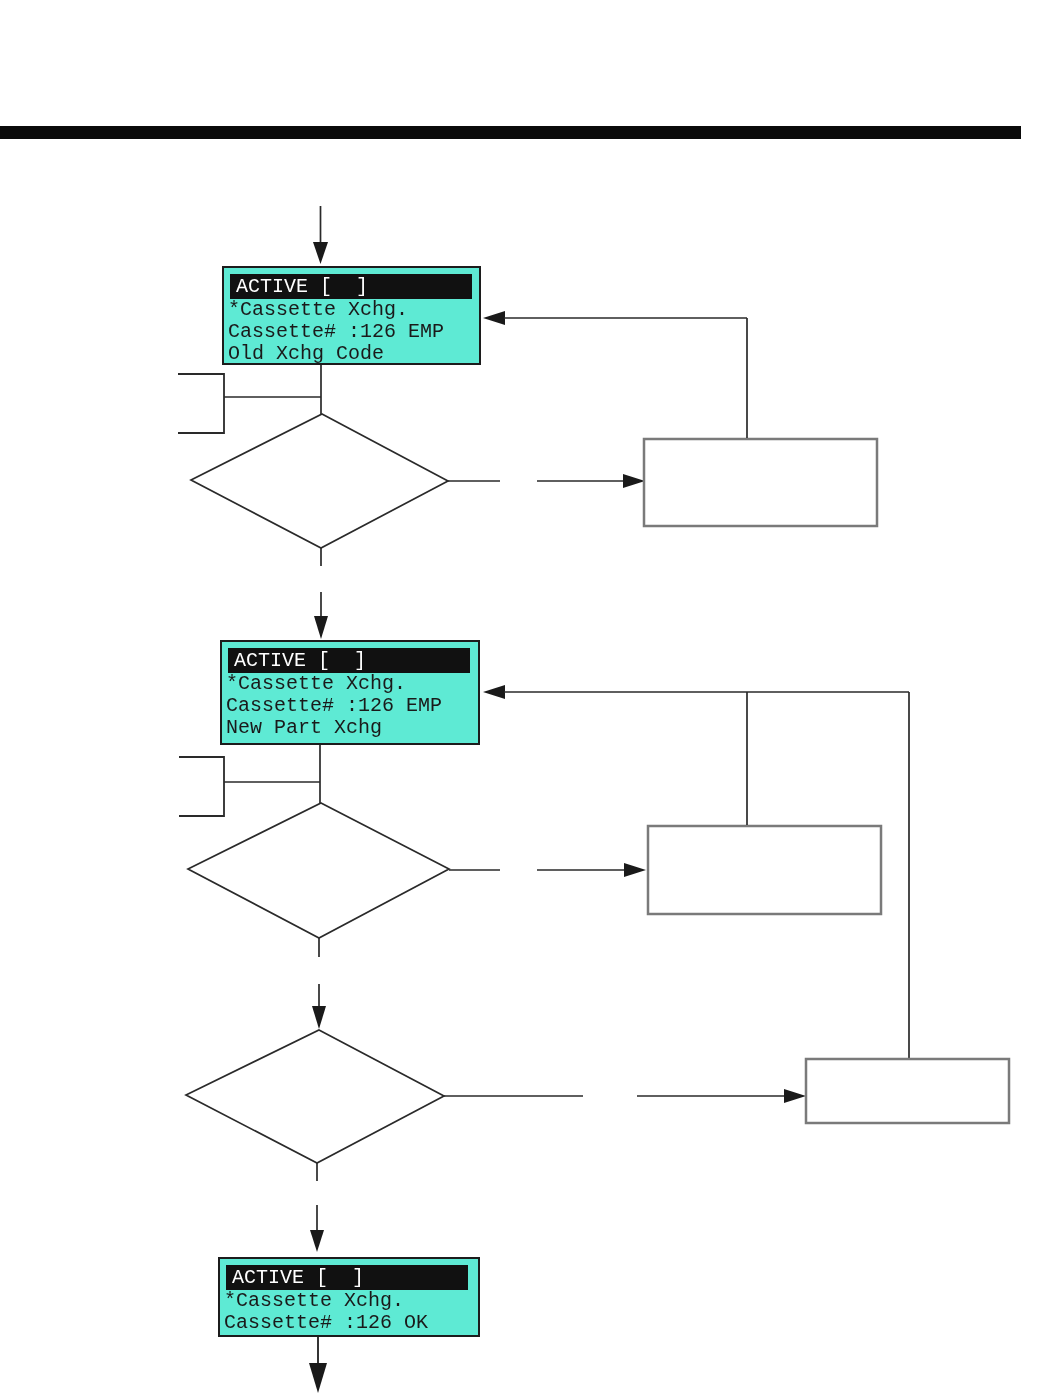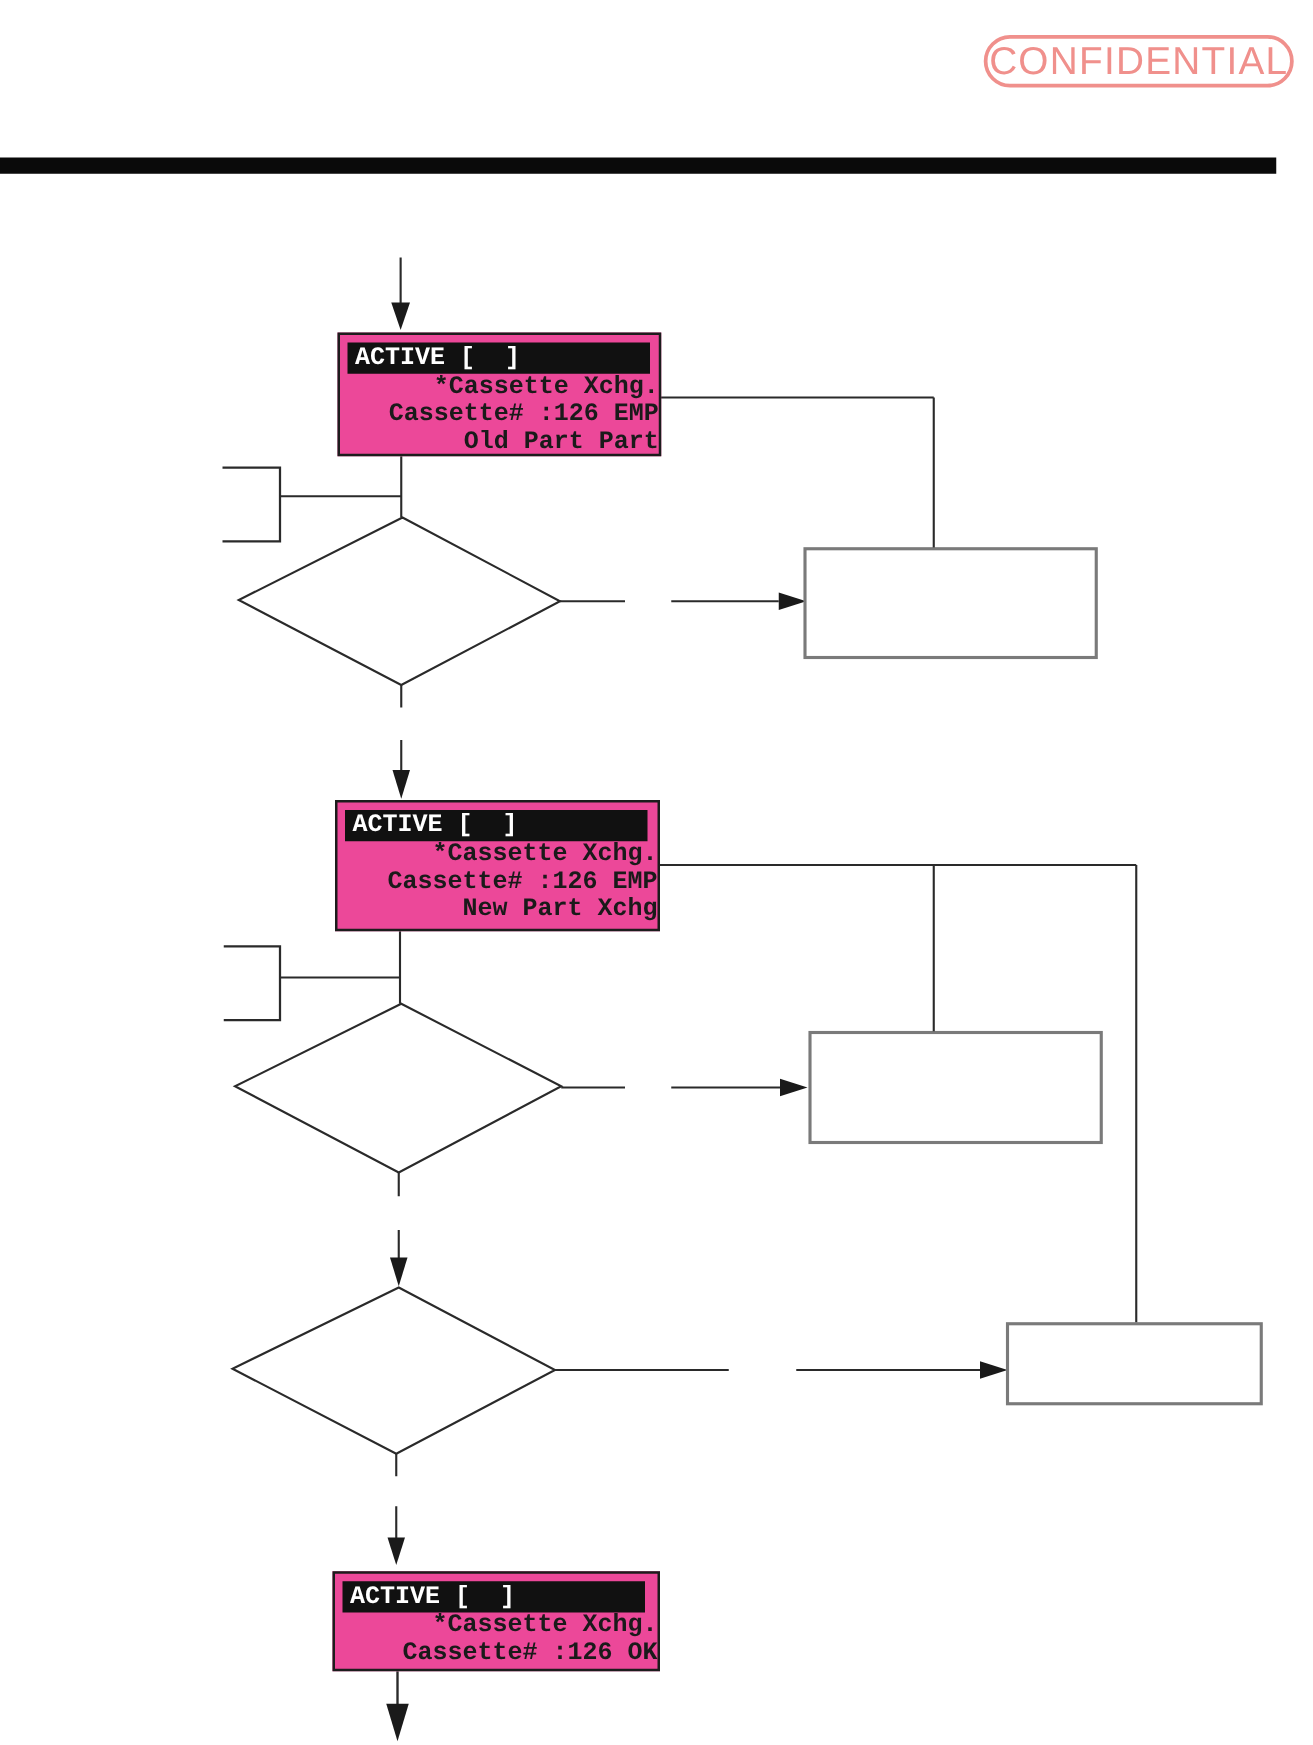--- a/index.html
+++ b/index.html
@@ -26,53 +26,50 @@
   
   .top-rule{
     position:absolute;
     left:0;top:126px;width:1021px;height:13px;
     background:#0a0a0a;
   }
   .flow{position:absolute;left:0;top:0;}
   
   .lcd{
     position:absolute;
-    background:#ec4899;
+    background:#5eead4;
     border:2px solid #1c1c1c;
     box-sizing:border-box;
     padding-top:6px;
     font-family:"Liberation Mono","DejaVu Sans Mono",monospace;
-    font-weight:bold;
+    font-weight:normal;
     font-size:20px;
     color:#1a1a1a;
-    margin-left:48px;
   }
   .lcd-text{white-space:pre;}
   .lcd-head{
     margin-left:6px;
     width:242px;height:25px;
     background:#111111;
     color:#ffffff;
     line-height:25px;
     padding-left:6px;
     box-sizing:border-box;
   }
   .lcd-line{
-    padding-left:24px;
+    padding-left:4px;
     line-height:22px;
     height:22px;
-    text-align:right;
   }
 </style>
 </head>
 <body>
 
 <div class="page">
 
-  <div class="stamp">CONFIDENTIAL</div>
 
   <div class="top-rule"></div>
 
   <svg class="flow" width="1050" height="1396" viewBox="0 0 1050 1396" fill="none" stroke-linecap="butt">
 
     <line x1="320.5" y1="206" x2="320.5" y2="244" stroke="#2a2a2a" stroke-width="1.7"></line>
     <polygon points="313,242 328,242 320.5,264" fill="#1a1a1a" stroke="none"></polygon>
 
     <line x1="321" y1="365" x2="321" y2="414" stroke="#2a2a2a" stroke-width="1.7"></line>
 
@@ -127,21 +124,21 @@
     <polygon points="310,1230 324,1230 317,1252" fill="#1a1a1a" stroke="none"></polygon>
 
     <line x1="318" y1="1337" x2="318" y2="1366" stroke="#2a2a2a" stroke-width="1.9"></line>
     <polygon points="309,1363 327,1363 318,1393" fill="#1a1a1a" stroke="none"></polygon>
   </svg>
 
   <div class="lcd" style="left:222px;top:266px;width:259px;height:99px">
     <div class="lcd-head lcd-text">ACTIVE [  ]</div>
     <div class="lcd-line lcd-text">*Cassette Xchg.</div>
     <div class="lcd-line lcd-text">Cassette# :126 EMP</div>
-    <div class="lcd-line lcd-text">Old Part Part</div>
+    <div class="lcd-line lcd-text">Old Xchg Code</div>
   </div>
 
   <div class="lcd" style="left:220px;top:640px;width:260px;height:105px">
     <div class="lcd-head lcd-text">ACTIVE [  ]</div>
     <div class="lcd-line lcd-text">*Cassette Xchg.</div>
     <div class="lcd-line lcd-text">Cassette# :126 EMP</div>
     <div class="lcd-line lcd-text">New Part Xchg</div>
   </div>
 
   <div class="lcd" style="left:218px;top:1257px;width:262px;height:80px">

